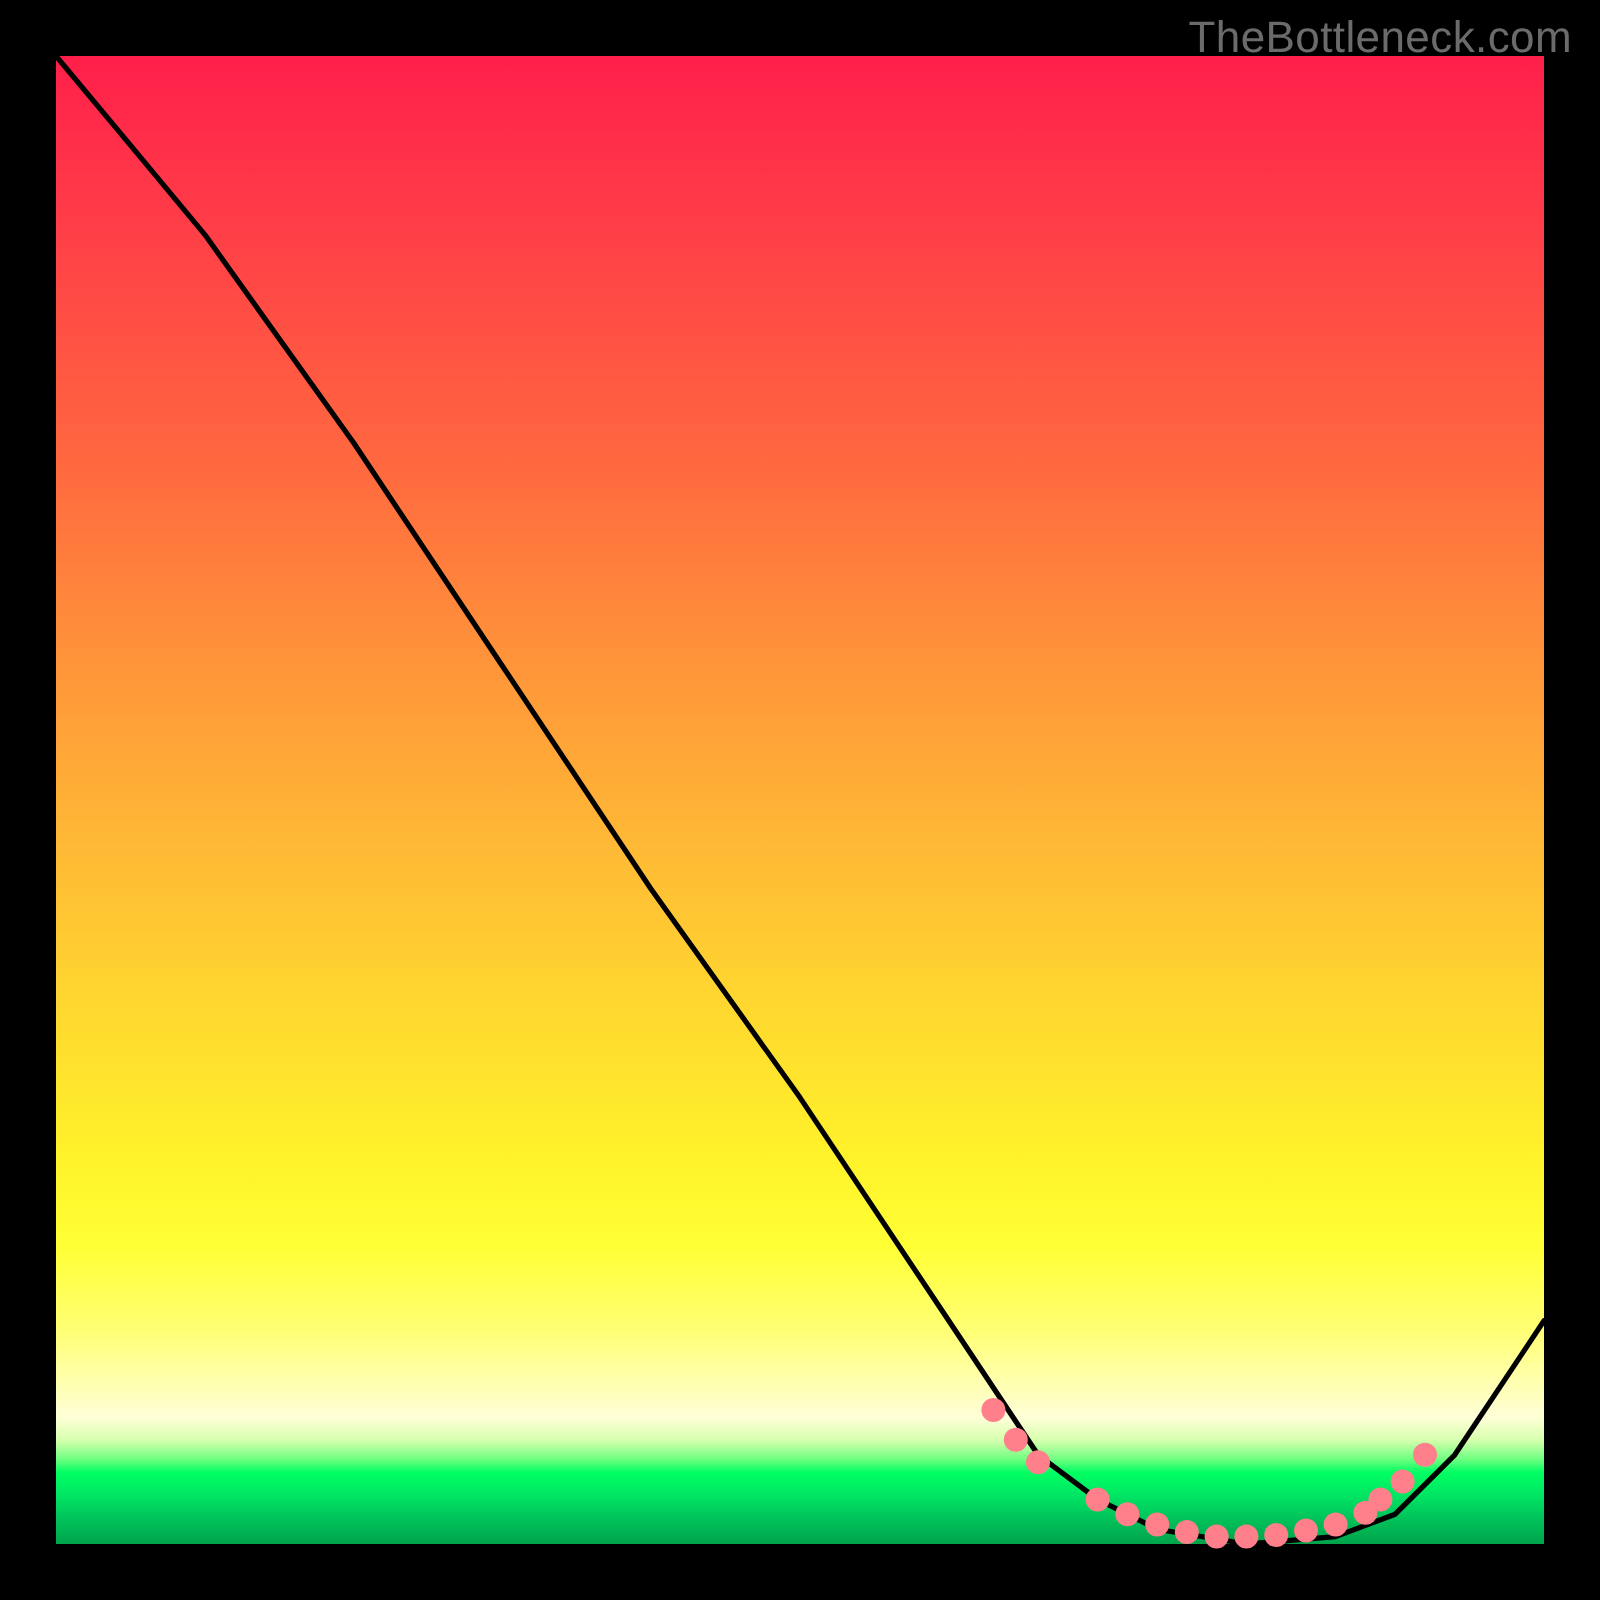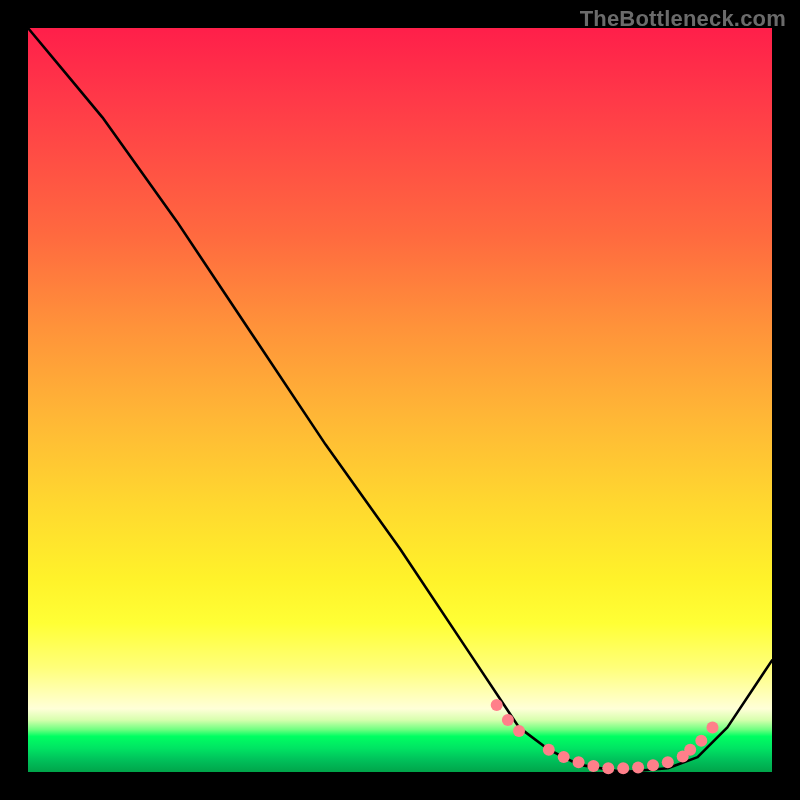--- a/index.html
+++ b/index.html
@@ -17,21 +17,21 @@
     height: 800px;
     background: #000;
   }
   .watermark {
     position: absolute;
     top: 6px;
     right: 14px;
     color: #6b6b6b;
     font-size: 22px;
     letter-spacing: 0.2px;
-    font-weight: 700;
+    font-weight: 400;
     z-index: 10;
   }
   .plot {
     position: absolute;
     left: 28px;
     top: 28px;
     width: 744px;
     height: 744px;
     
     background: linear-gradient(

